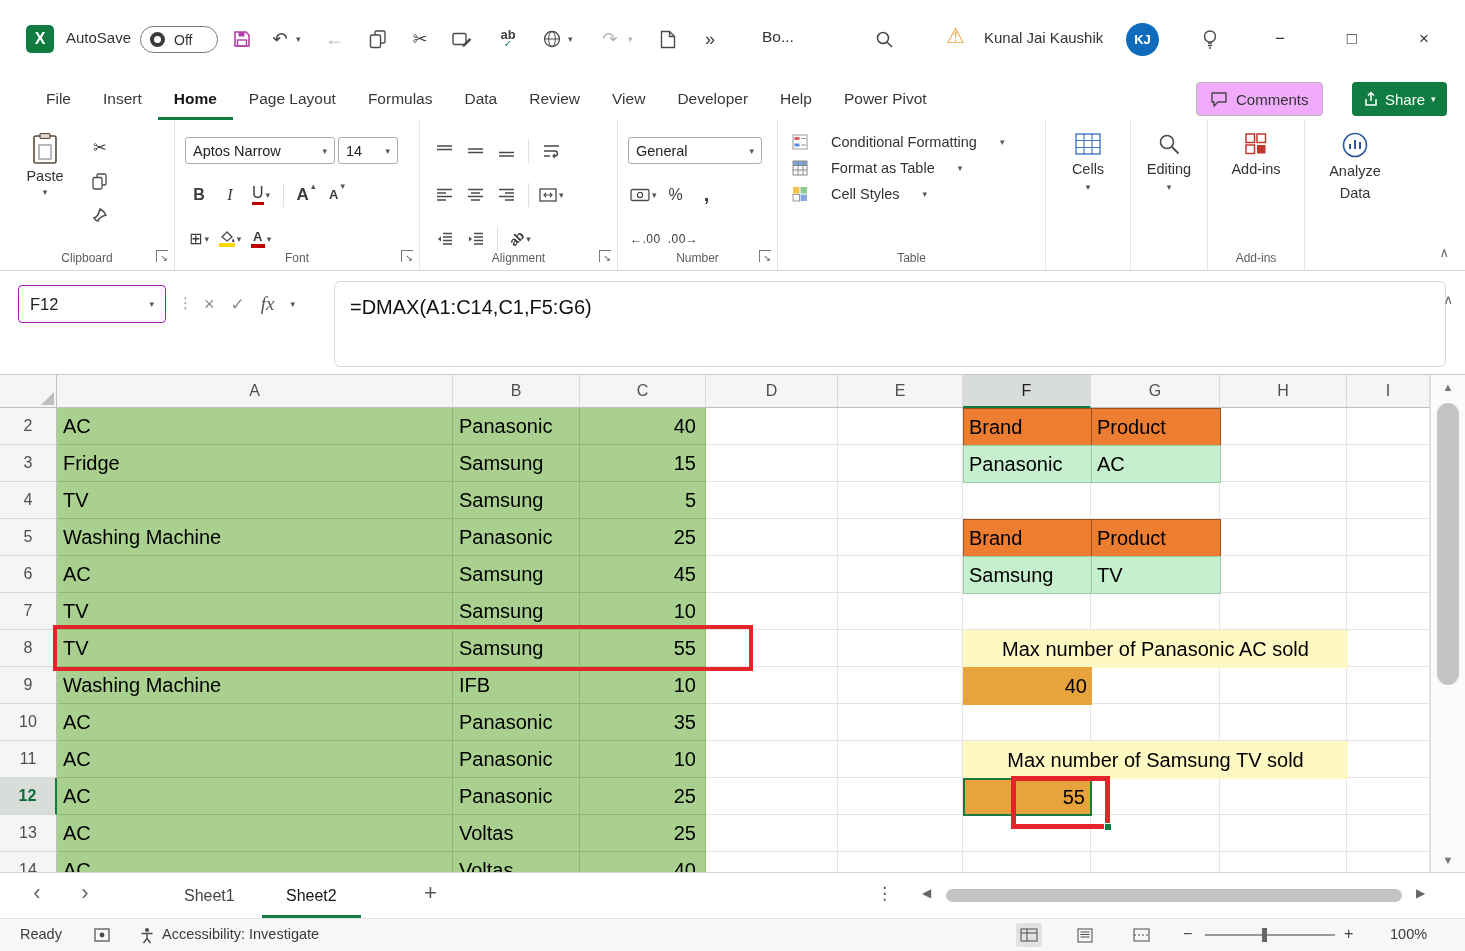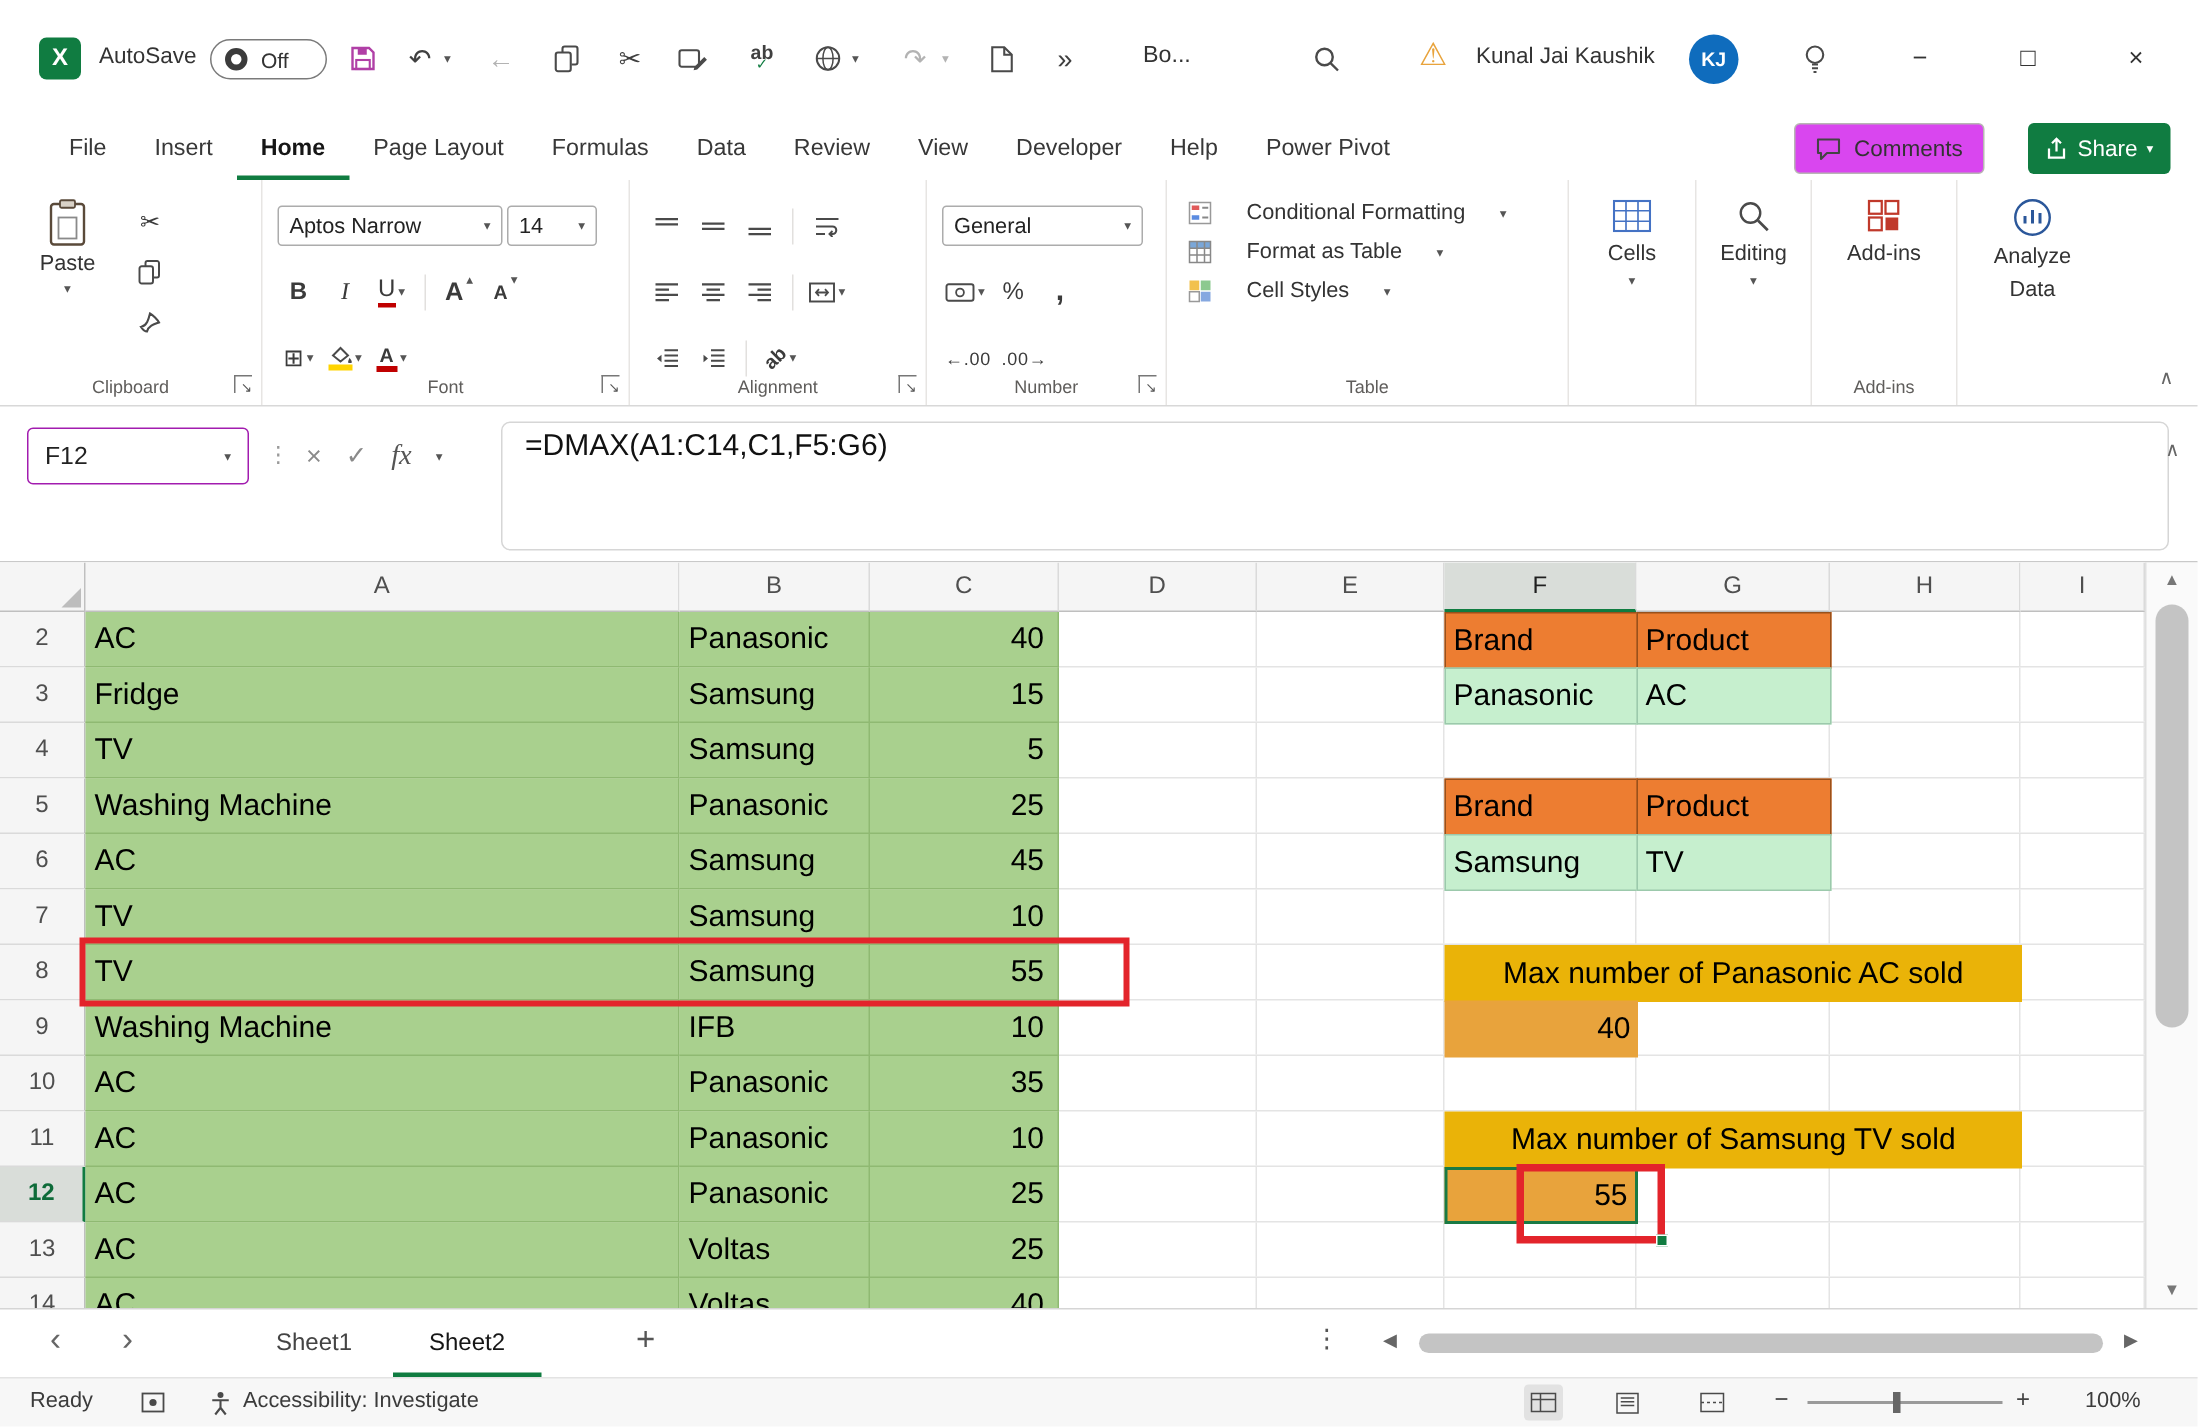--- a/index.html
+++ b/index.html
@@ -21,21 +21,21 @@
 .doc-title{position:absolute;left:762px;top:28px;font-size:15.5px;color:#333}
 .user-name{position:absolute;left:984px;top:29px;font-size:15px;color:#333}
 .avatar{position:absolute;left:1126px;top:23px;width:33px;height:33px;border-radius:50%;background:#0F6CBD;color:#fff;display:flex;align-items:center;justify-content:center;font-size:13px;font-weight:bold}
 .warn{position:absolute;left:946px;top:24px;font-size:21px;color:#E8A33C}
 .win-btn{position:absolute;top:18px;width:44px;height:42px;display:flex;align-items:center;justify-content:center;font-size:17px;color:#333}
 
 
 .tabsrow{position:absolute;top:78px;left:0;width:100%;height:42px;background:#fff;display:flex;align-items:stretch;padding-left:30px}
 .tab{display:flex;align-items:center;padding:0 16px;font-size:15.5px;color:#383838}
 .tab.active{font-weight:700;color:#161616;box-shadow:inset 0 -3px 0 #107C41}
-.comments-btn{position:absolute;left:1196px;top:4px;height:34px;display:flex;align-items:center;gap:8px;padding:0 13px;border:1px solid #b8b6b4;border-radius:4px;font-size:15px;color:#333;background:#d946ef}
+.comments-btn{position:absolute;left:1196px;top:4px;height:34px;display:flex;align-items:center;gap:8px;padding:0 13px;border:1px solid #b8b6b4;border-radius:4px;font-size:15px;color:#333;background:#f0abfc}
 .share-btn{position:absolute;left:1352px;top:4px;height:34px;display:flex;align-items:center;gap:6px;padding:0 11px;border-radius:4px;background:#107C41;color:#fff;font-size:15px}
 .share-btn .cv{color:#fff}
 
 
 .ribbon{position:absolute;top:120px;left:0;width:100%;height:151px;background:#fff;border-bottom:1px solid #D8D8D8;display:flex}
 .rgroup{position:relative;height:100%;border-right:1px solid #E7E5E3;flex:none}
 .glabel{position:absolute;bottom:5px;left:0;width:100%;text-align:center;font-size:12px;color:#5f5d5b}
 .launcher{position:absolute;bottom:8px;right:6px;width:12px;height:12px;border-top:1px solid #777;border-left:1px solid #777;display:flex;align-items:flex-end;justify-content:flex-end}
 .launcher i{font-style:normal;font-size:9px;color:#555;line-height:7px}
 .sb{min-width:28px;height:27px;display:flex;align-items:center;justify-content:center;color:#3b3b3b;font-size:16px;border-radius:3px;gap:2px;padding:0 2px}
@@ -60,21 +60,21 @@
 .spell{display:flex;flex-direction:column;align-items:center;line-height:.8}
 .spell b{font-size:13px;font-weight:600}
 .spell s{text-decoration:none;font-size:10px;color:#107C41}
 
 
 .fbar{position:absolute;top:272px;left:0;width:100%;height:103px;background:#fff;border-bottom:1px solid #C9C9C9}
 .namebox{position:absolute;left:18px;top:13px;width:148px;height:38px;border:1px solid #a21caf;border-radius:4px;display:flex;align-items:center;justify-content:space-between;padding:0 11px;font-size:16.5px;color:#222;background:#fff}
 .fdots{position:absolute;left:178px;top:22px;color:#9a9a9a;font-size:15px}
 .fx-btns{position:absolute;left:204px;top:13px;height:38px;display:flex;align-items:center;gap:16px;color:#8a8a8a;font-size:18px}
 .fx-italic{font-style:italic;font-family:"Liberation Serif",serif;font-size:19px;color:#555}
-.fbox{position:absolute;left:334px;top:9px;width:1112px;height:86px;border:1px solid #D6D6D6;border-radius:6px;padding:4px 15px;font-size:20px;color:#111;background:#fff}
+.fbox{position:absolute;left:334px;top:9px;width:1112px;height:86px;border:1px solid #D6D6D6;border-radius:6px;padding:14px 15px;font-size:20px;color:#111;background:#fff}
 .fbar-collapse{position:absolute;right:12px;top:20px;color:#666;font-size:13px}
 
 
 .grid{position:absolute;top:375px;left:0;width:1430px;height:497px;overflow:hidden;background:#fff}
 .ghead{display:flex;height:33px}
 .gh{display:flex;align-items:center;justify-content:center;background:#F5F5F5;border-right:1px solid #DADADA;border-bottom:1px solid #BFBFBF;color:#4f4f4f;font-size:16px}
 .gh.sel{background:#D9DDD9;border-bottom:2px solid #107C41;color:#1f1f1f}
 .corner{position:relative;background:#F5F5F5;border-right:1px solid #BFBFBF;border-bottom:1px solid #BFBFBF}
 .corner::after{content:"";position:absolute;right:2px;bottom:2px;border-left:13px solid transparent;border-bottom:13px solid #BDBDBD}
 .row{display:flex;height:37px}
@@ -83,21 +83,21 @@
 .cell{display:flex;align-items:center;padding:0 6px;font-size:20px;color:#000;border-right:1px solid #E4E4E4;border-bottom:1px solid #E4E4E4;overflow:hidden;white-space:nowrap;flex:none}
 .cell.green{background:#A9D08E;border-right-color:#8FB972;border-bottom-color:#8FB972}
 .num{justify-content:flex-end;padding-right:9px}
 .rest{width:724px;flex:none;border-bottom:1px solid #E4E4E4;background-image:linear-gradient(#E4E4E4,#E4E4E4),linear-gradient(#E4E4E4,#E4E4E4),linear-gradient(#E4E4E4,#E4E4E4),linear-gradient(#E4E4E4,#E4E4E4),linear-gradient(#E4E4E4,#E4E4E4),linear-gradient(#E4E4E4,#E4E4E4);background-repeat:no-repeat;background-size:1px 100%;background-position:131px 0,256px 0,384px 0,513px 0,640px 0,723px 0}
 .wR{width:57px;flex:none}.wA{width:396px;flex:none}.wB{width:127px;flex:none}.wC{width:126px;flex:none}.wD{width:132px;flex:none}.wE{width:125px;flex:none}.wF{width:128px;flex:none}.wG{width:129px;flex:none}.wH{width:127px;flex:none}.wI{width:83px;flex:none}
 .ov{position:absolute;display:flex;align-items:center;padding:0 5px;font-size:20px;color:#000;z-index:2;white-space:nowrap}
 .ov.center{justify-content:center}
 .ov.right{justify-content:flex-end}
 .orange{background:#ED7D31;border:1px solid #99511B}
 .mint{background:#C6EFCE;border:1px solid #9CC9AC}
-.pinkbar{background:#eab308}
+.pinkbar{background:#fef9c3}
 .amber{background:#E8A33C}
 .sel-cell{border:2px solid #1A7A44}
 .redbox{position:absolute;border:4px solid #E3242B;z-index:5;background:transparent}
 .redbox.thick{border-width:5px}
 .handle{position:absolute;width:8px;height:8px;background:#107C41;border:1px solid #fff;z-index:6}
 .vscroll{position:absolute;left:1430px;top:375px;width:35px;height:497px;background:#FAFAFA;border-left:1px solid #E0E0E0}
 .vthumb{position:absolute;left:6px;top:28px;width:22px;height:282px;background:#C4C4C4;border-radius:11px}
 .varrow{position:absolute;left:0;width:100%;text-align:center;color:#777;font-size:11px}
 
 

